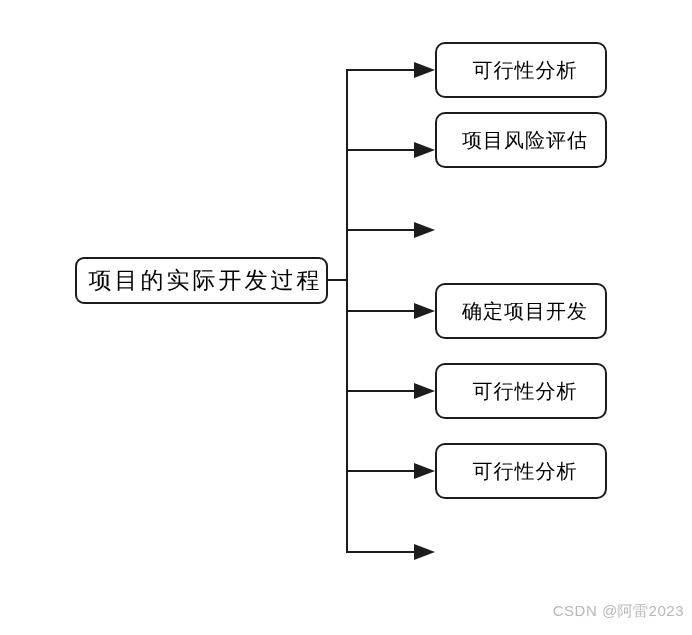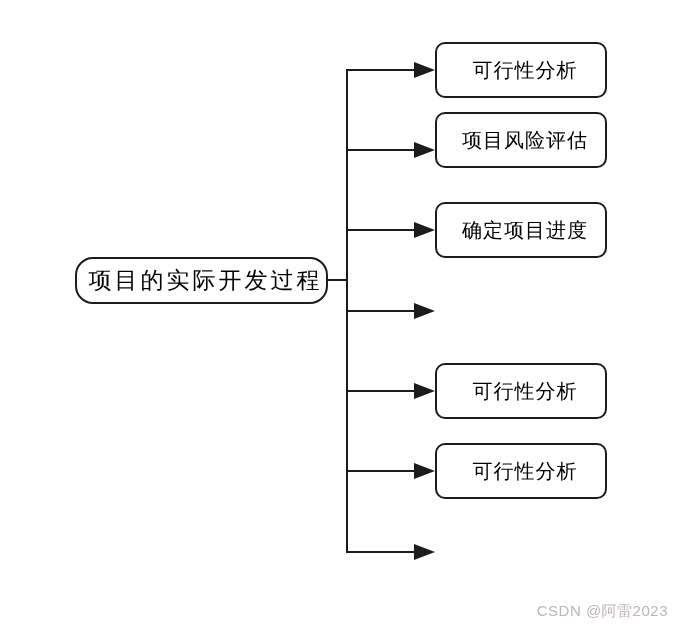--- a/index.html
+++ b/index.html
@@ -27,21 +27,21 @@
     color: #000000;
     padding-left: 8px;
   }
   .root-box {
     left: 75px;
     top: 257px;
     width: 253px;
     height: 47px;
     font-size: 23px;
     letter-spacing: 3px;
-    border-radius: 18px;
+    border-radius: 9px;
   }
   .leaf-box {
     left: 435px;
     width: 172px;
     height: 56px;
     font-size: 20px;
     letter-spacing: 1px;
   }
   .hline {
     position: absolute;
@@ -71,21 +71,21 @@
     position: absolute;
     left: 414px;
     width: 0;
     height: 0;
     border-left: 21px solid #1c1c1c;
     border-top: 8px solid transparent;
     border-bottom: 8px solid transparent;
   }
   .watermark {
     position: absolute;
-    right: 24px;
+    right: 8px;
     top: 602px;
     font-size: 15px;
     letter-spacing: 0.5px;
     color: #bdb6b6;
     font-family: "Liberation Sans", "DejaVu Sans", sans-serif;
   }
 </style>
 </head>
 <body>
 
@@ -105,26 +105,26 @@
   </div>
 
   <div class="hline branch" style="top:149px"></div>
   <div class="arrow" style="top:142px"></div>
   <div class="node-box leaf-box" style="top:112px">
     <span>项目风险评估</span>
   </div>
 
   <div class="hline branch" style="top:229px"></div>
   <div class="arrow" style="top:222px"></div>
-  <div class="node-box leaf-box" style="top:202px">
-    <span>确定项目进度</span>
-  </div>
 
   <div class="hline branch" style="top:310px"></div>
   <div class="arrow" style="top:303px"></div>
+  <div class="node-box leaf-box" style="top:283px">
+    <span>确定项目开发</span>
+  </div>
 
   <div class="hline branch" style="top:390px"></div>
   <div class="arrow" style="top:383px"></div>
   <div class="node-box leaf-box" style="top:363px">
     <span>可行性分析</span>
   </div>
 
   <div class="hline branch" style="top:470px"></div>
   <div class="arrow" style="top:463px"></div>
   <div class="node-box leaf-box" style="top:443px">

